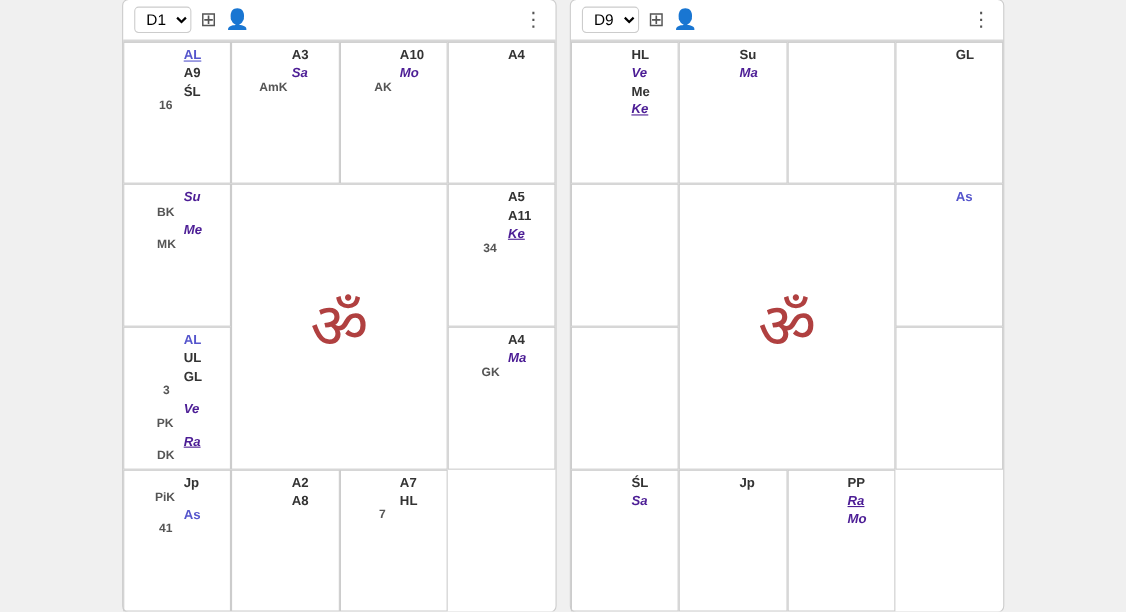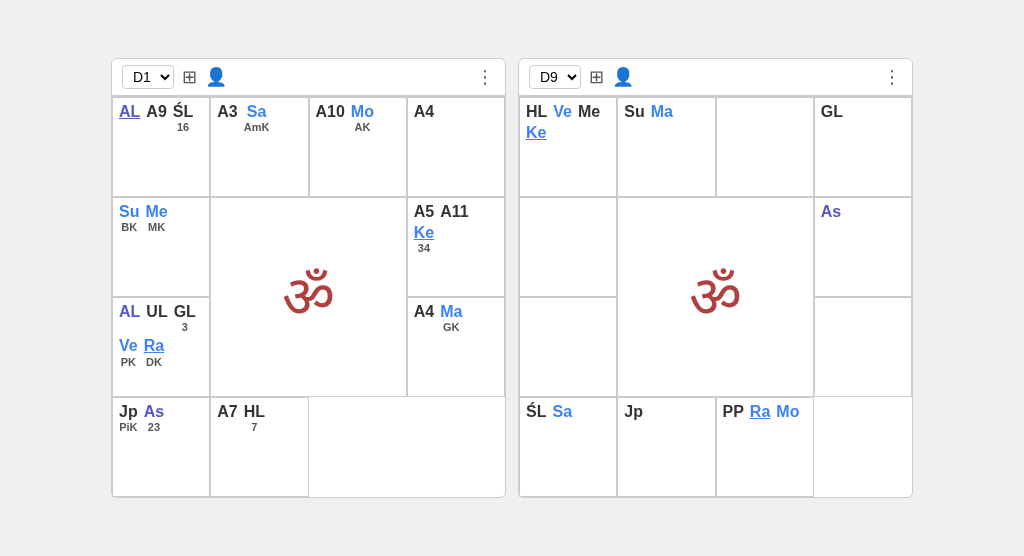--- a/index.html
+++ b/index.html
@@ -78,23 +78,24 @@
       grid-row: 2 / 4;
       display: flex;
       justify-content: center;
       align-items: center;
       font-size: 60px;
       color: #b04040;
       border: 1px solid #ccc;
     }
     .planet {
       font-weight: bold;
-      font-size: 16px;
-    }
-    .planet-red { color: #3b82f6; }
+      font-size: 12px;
+      margin-left: 48px;
+    }
+    .planet-red { color: #4c1d95; font-style: italic; }
     .planet-blue { color: #5555cc; }
     .planet-dark { color: #333; text-align: right; }
     .planet-underline { text-decoration: underline; }
     .sub-label {
       font-size: 11px;
       color: #555;
       font-weight: bold;
     }
     .cell-entry {
       display: flex;
@@ -211,21 +212,29 @@
             <span class="sub-label">GK</span>
           </div>
         </div>
         <div class="cell">
           <div class="cell-entry">
             <span class="planet planet-dark">Jp</span>
             <span class="sub-label">PiK</span>
           </div>
           <div class="cell-entry">
             <span class="planet planet-blue">As</span>
-            <span class="sub-label">23</span>
+            <span class="sub-label">41</span>
+          </div>
+        </div>
+        <div class="cell">
+          <div class="cell-entry">
+            <span class="planet planet-dark">A2</span>
+          </div>
+          <div class="cell-entry">
+            <span class="planet planet-dark">A8</span>
           </div>
         </div>
         <div class="cell">
           <div class="cell-entry">
             <span class="planet planet-dark">A7</span>
           </div>
           <div class="cell-entry">
             <span class="planet planet-dark">HL</span>
             <span class="sub-label">7</span>
           </div>

